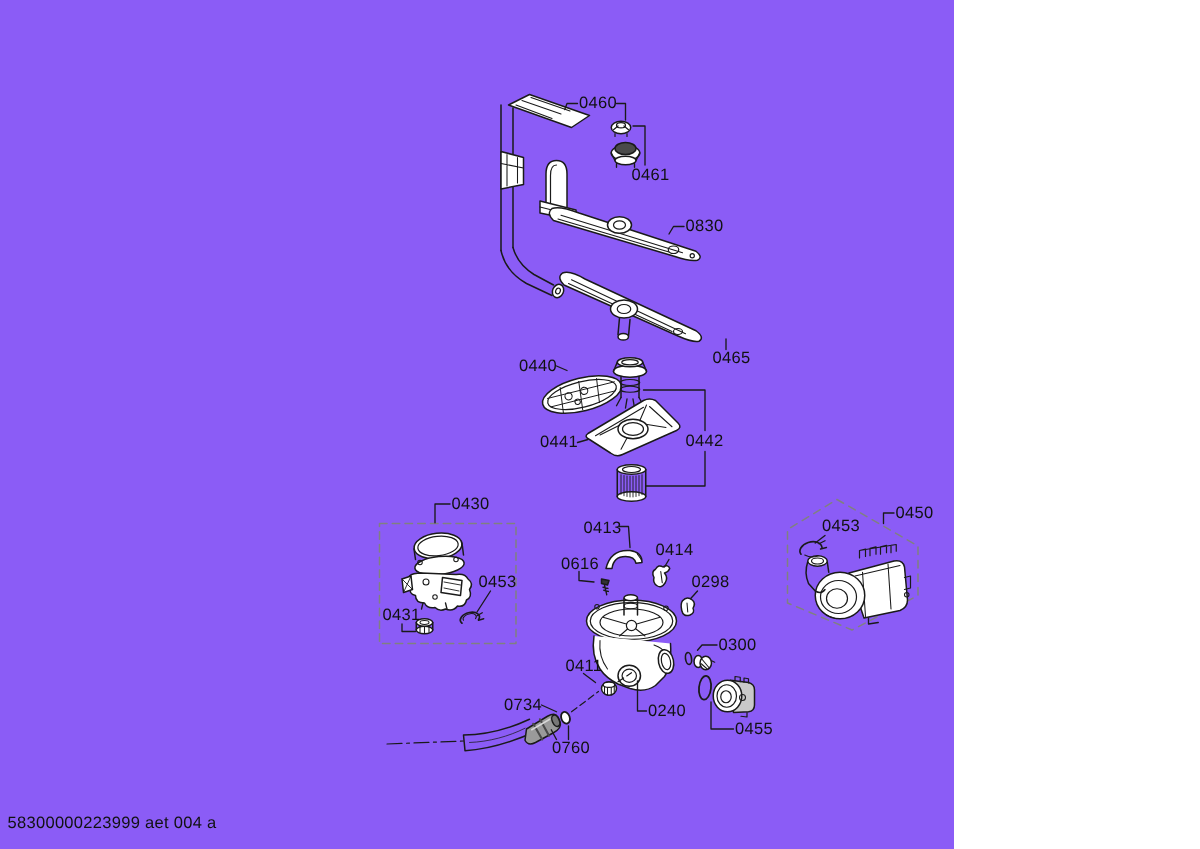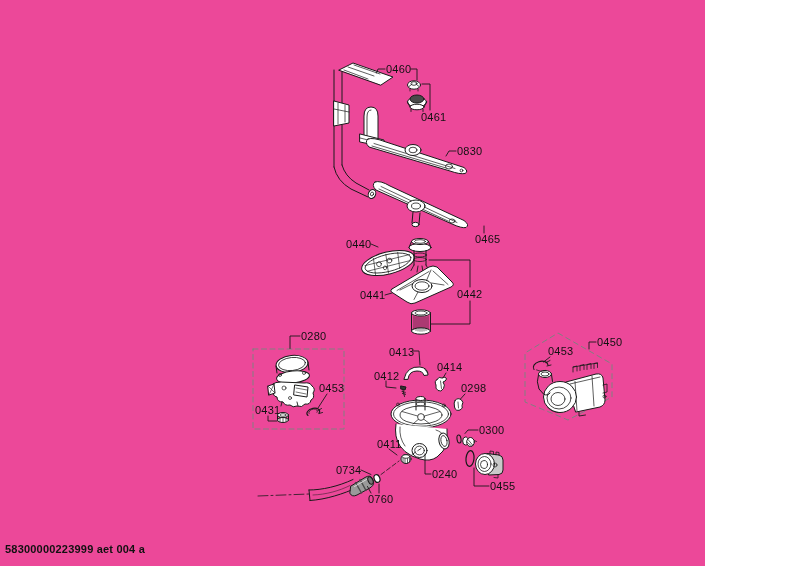--- a/index.html
+++ b/index.html
@@ -1,22 +1,22 @@
 <!DOCTYPE html>
 <html><head>
 <meta charset="utf-8">
 <style>
   html,body{margin:0;padding:0;background:#fff;}
-  .stage{position:relative;width:705px;height:566px;background:#ec4899;overflow:hidden;
+  .stage{position:relative;width:636px;height:566px;background:#8b5cf6;overflow:hidden;
          font-family:"Liberation Sans",sans-serif;}
   .stage svg{position:absolute;left:0;top:0;}
   .part-label{position:absolute;font-size:11px;line-height:1;color:#111;
               white-space:nowrap;letter-spacing:.2px;}
   .footer-code{position:absolute;left:5px;top:543px;font-size:11px;color:#111;
-               letter-spacing:.2px;font-weight:bold;}
+               letter-spacing:.2px;}
 </style>
 </head>
 <body>
 
 <div class="stage">
 
 <svg width="800" height="566" viewBox="0 0 800 566">
   <g stroke="#1a1a1a" fill="none" stroke-width="1" stroke-linecap="round" stroke-linejoin="round">
 
     <g>
@@ -268,25 +268,25 @@
   </g>
 </svg>
 
 <div class="part-label" style="left:386px;top:64px">0460</div>
 <div class="part-label" style="left:421px;top:112px">0461</div>
 <div class="part-label" style="left:457px;top:146px">0830</div>
 <div class="part-label" style="left:475px;top:234px">0465</div>
 <div class="part-label" style="left:346px;top:239px">0440</div>
 <div class="part-label" style="left:360px;top:290px">0441</div>
 <div class="part-label" style="left:457px;top:289px">0442</div>
-<div class="part-label" style="left:301px;top:331px">0280</div>
+<div class="part-label" style="left:301px;top:331px">0430</div>
 <div class="part-label" style="left:319px;top:383px">0453</div>
 <div class="part-label" style="left:255px;top:405px">0431</div>
 <div class="part-label" style="left:389px;top:347px">0413</div>
-<div class="part-label" style="left:374px;top:371px">0412</div>
+<div class="part-label" style="left:374px;top:371px">0616</div>
 <div class="part-label" style="left:437px;top:362px">0414</div>
 <div class="part-label" style="left:461px;top:383px">0298</div>
 <div class="part-label" style="left:479px;top:425px">0300</div>
 <div class="part-label" style="left:377px;top:439px">0411</div>
 <div class="part-label" style="left:432px;top:469px">0240</div>
 <div class="part-label" style="left:336px;top:465px">0734</div>
 <div class="part-label" style="left:368px;top:494px">0760</div>
 <div class="part-label" style="left:490px;top:481px">0455</div>
 <div class="part-label" style="left:597px;top:337px">0450</div>
 <div class="part-label" style="left:548px;top:346px">0453</div>

